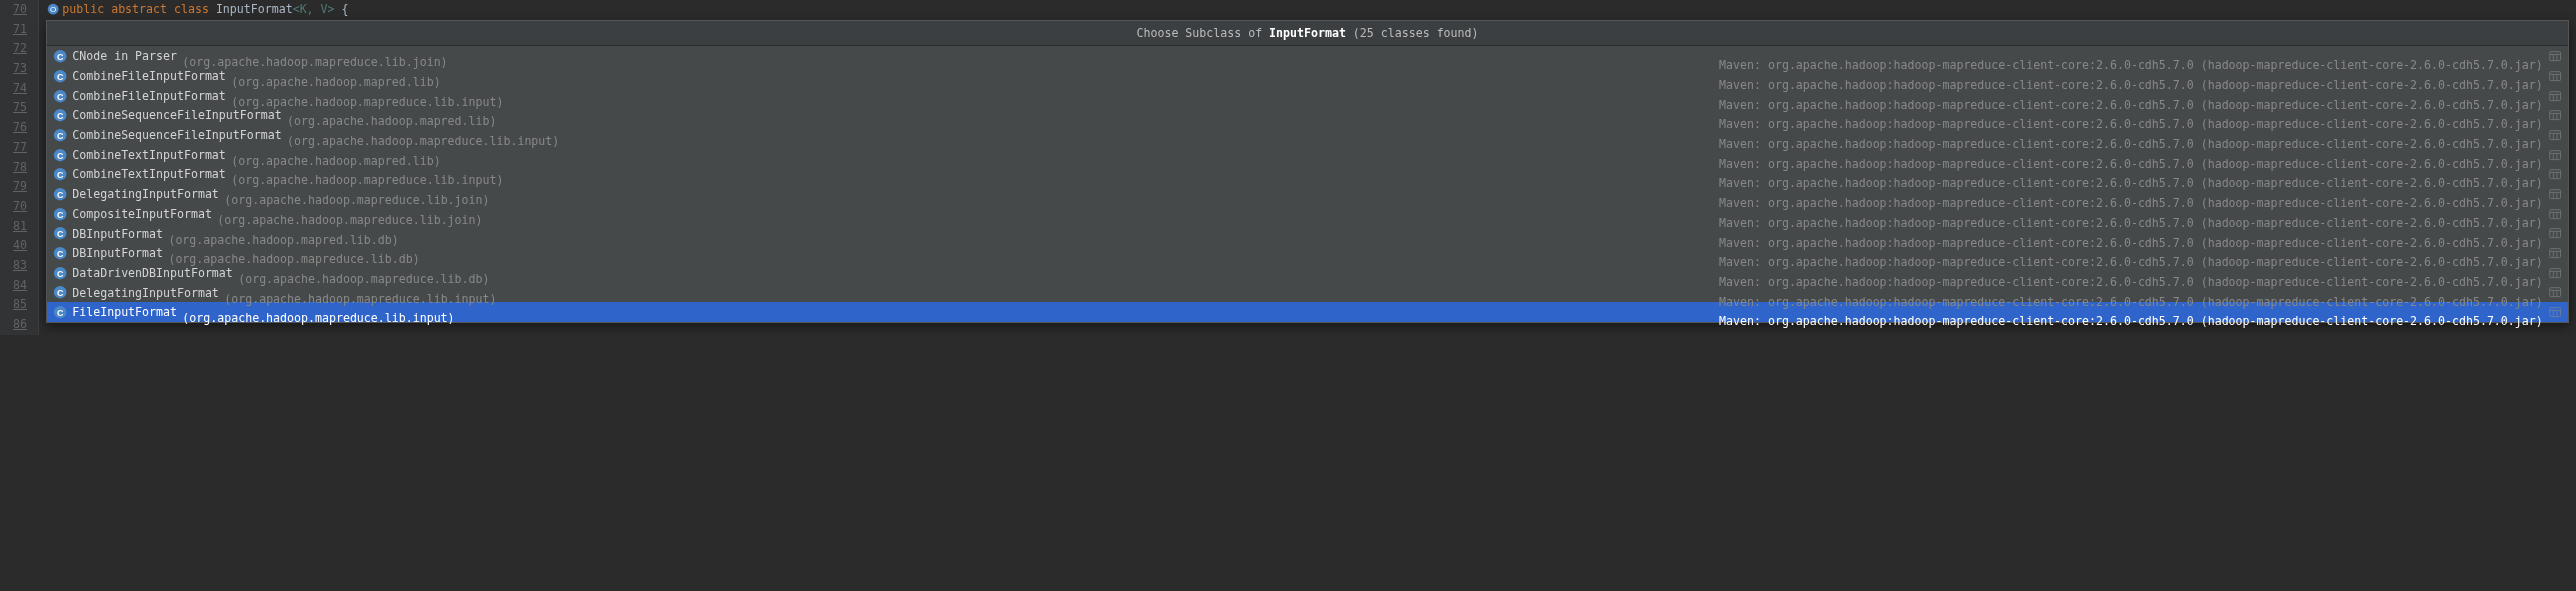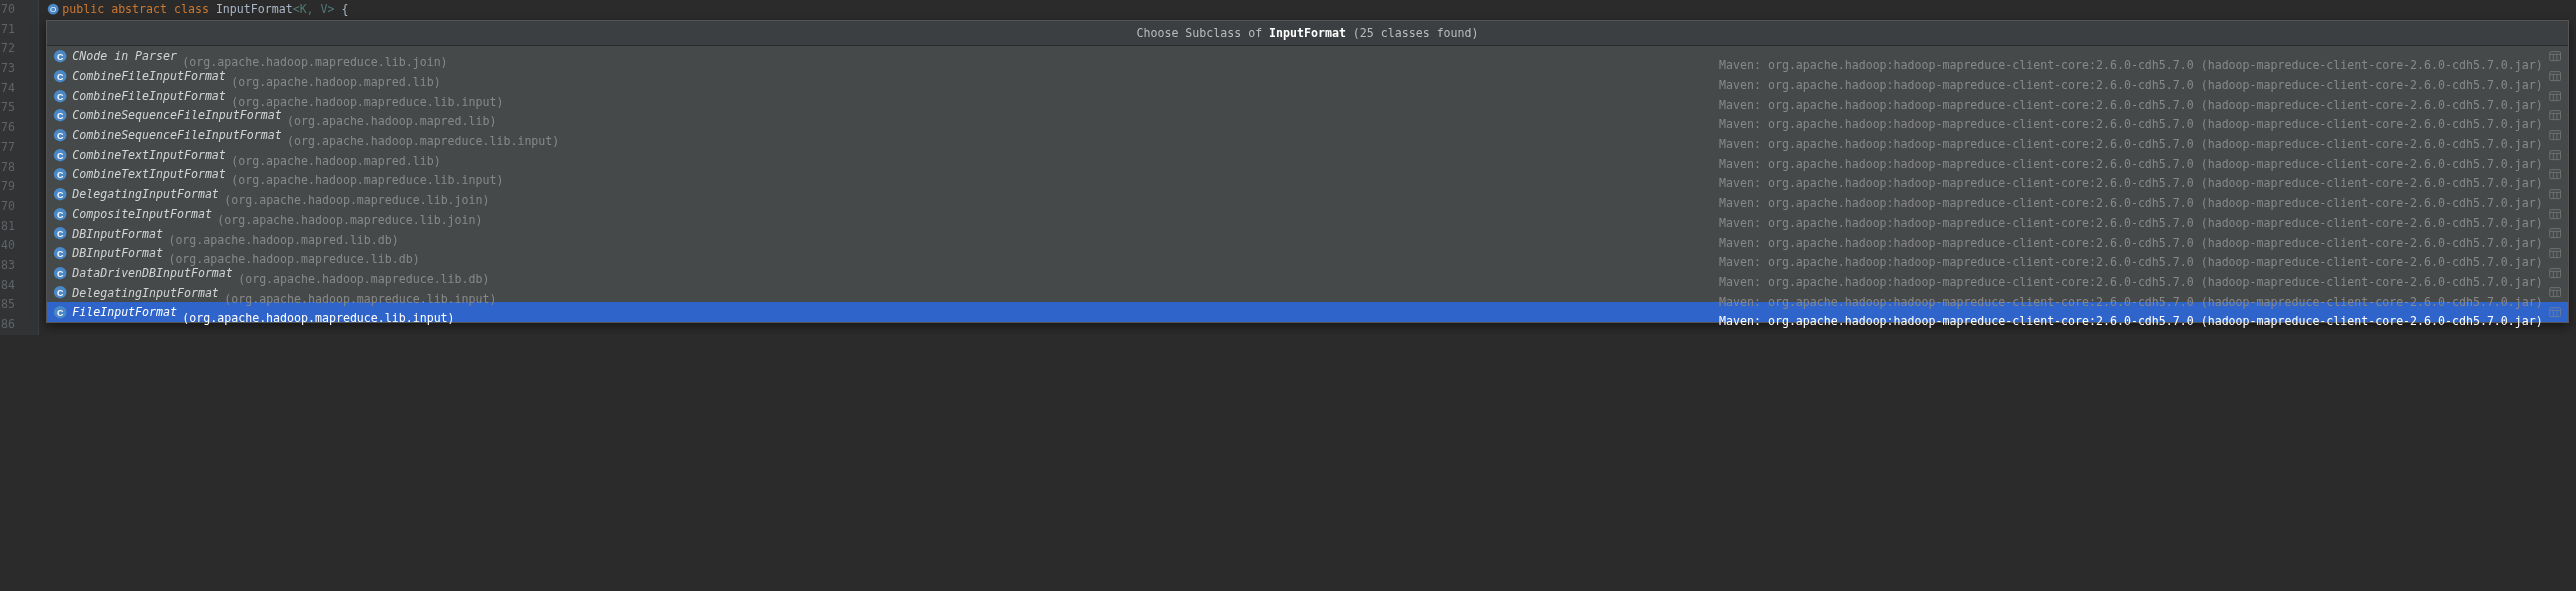--- a/index.html
+++ b/index.html
@@ -13,25 +13,26 @@
     }
     .editor-area {
       display: flex;
       width: 100%;
     }
     .gutter {
       width: 39px;
       background: #313335;
       color: #606366;
       text-align: right;
-      padding-right: 23px;
+      padding-right: 11px;
       line-height: 19.7px;
       font-size: 11.6px;
       flex-shrink: 0;
       border-right: 0.9px solid #3c3f41;
+      text-decoration: underline;
     }
     .gutter-line { height: 19.7px; }
     .code-area {
       flex: 1;
       position: relative;
     }
     .code-line {
       height: 19.7px;
       line-height: 19.7px;
       padding-left: 7.2px;
@@ -82,21 +83,21 @@
     .row.selected {
       background: #2f65ca;
       color: #ffffff;
     }
     .row.selected .pkg { color: #ffffff; }
     .class-icon {
       width: 14.3px;
       height: 14.3px;
       flex-shrink: 0;
     }
-    .class-name { color: #d4d4d4; font-style: italic; }
+    .class-name { color: #d4d4d4; }
     .row.selected .class-name { color: #ffffff; }
     .pkg { color: #888888; margin-top: 12px; }
     .spacer { flex: 1; }
     .maven { color: #888888; margin-top: 18px; }
     .row.selected .maven { color: #ffffff; }
     .tail-icon {
       width: 14.3px;
       height: 14.3px;
       flex-shrink: 0;
       opacity: 0.7;

